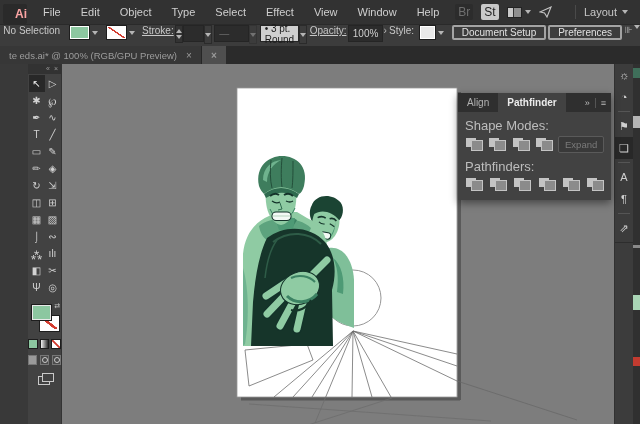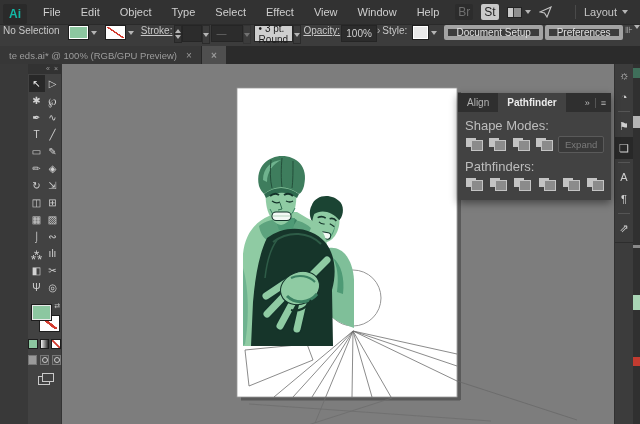--- a/index.html
+++ b/index.html
@@ -3,21 +3,21 @@
 <meta charset="utf-8">
 <style>
   html,body{margin:0;padding:0;background:#222;}
   .screen{position:relative;width:640px;height:424px;overflow:hidden;
     font-family:"Liberation Sans",sans-serif;background:#7d7d7d;
     -webkit-font-smoothing:antialiased;}
   
   .menubar{position:absolute;top:0;left:0;right:0;height:24px;background:#323232;
     display:flex;align-items:center;z-index:30;}
   .ai-logo{width:24px;height:20px;margin:4px 6px 0 3px;background:#2a2a2a;
-    color:#14b8a6;font-weight:bold;font-size:12px;line-height:20px;text-align:center;border-radius:2px;}
+    color:#fca5a5;font-weight:bold;font-size:12px;line-height:20px;text-align:right;border-radius:2px;}
   .menu-item{color:#cfcfcf;font-size:11px;padding:0 10px;cursor:default;}
   .mb-icons{display:flex;align-items:center;gap:8px;margin-left:6px;}
   .badge{font-size:12px;padding:1px 3px;border-radius:2px;}
   .badge.dim{color:#6f6f6f;background:#2c2c2c;}
   .badge.lit{color:#222;background:#c9c9c9;}
   .tiles{display:flex;align-items:center;gap:3px;}
   .tile-ico{display:inline-block;width:13px;height:9px;background:
     linear-gradient(90deg,#c9c9c9 0 5px,#323232 5px 6px,#8f8f8f 6px 13px);border:1px solid #222;}
   .chev{width:0;height:0;border-left:3px solid transparent;border-right:3px solid transparent;
     border-top:4px solid #b5b5b5;display:inline-block;}
@@ -39,21 +39,21 @@
   .stepper{display:flex;flex-direction:column;justify-content:center;gap:2px;width:9px;height:16px;
     background:#333;border:1px solid #272727;align-items:center;}
   .stepper .up{width:0;height:0;border-left:3px solid transparent;border-right:3px solid transparent;
     border-bottom:4px solid #b5b5b5;}
   .field{height:15px;background:#2c2c2c;border:1px solid #252525;display:flex;align-items:center;
     padding:0 4px;color:#d0d0d0;}
   .field.disabled{color:#6a6a6a;}
   .field.light{background:#cfcfcf;color:#1c1c1c;}
   .chevbox{width:12px;height:17px;display:flex;align-items:center;justify-content:center;
     background:#3c3c3c;border:1px solid #2b2b2b;}
-  .cb-btn{height:15px;border:4px solid #a3a3a3;border-radius:2px;color:#e0e0e0;
+  .cb-btn{height:15px;border:2px solid #a3a3a3;border-radius:2px;color:#e0e0e0;
     display:flex;align-items:center;padding:0 8px;font-size:10px;background:transparent;white-space:nowrap;}
   
   .tabbar{position:absolute;top:46px;left:0;right:0;height:18px;background:#2b2b2b;display:flex;z-index:30;}
   .tab{display:flex;align-items:center;gap:9px;font-size:9.5px;padding:0 9px;white-space:nowrap;}
   .tab .x{color:#9a9a9a;font-size:10px;}
   .tab.inactive{background:#373737;color:#9d9d9d;border-right:1px solid #262626;}
   .tab.active{background:#4f4f4f;color:#e9e9e9;font-weight:bold;}
   
   .workspace{position:absolute;top:64px;left:0;width:640px;height:360px;}
   .gutter{position:absolute;left:0;top:0;width:28px;height:100%;background:#393939;}

